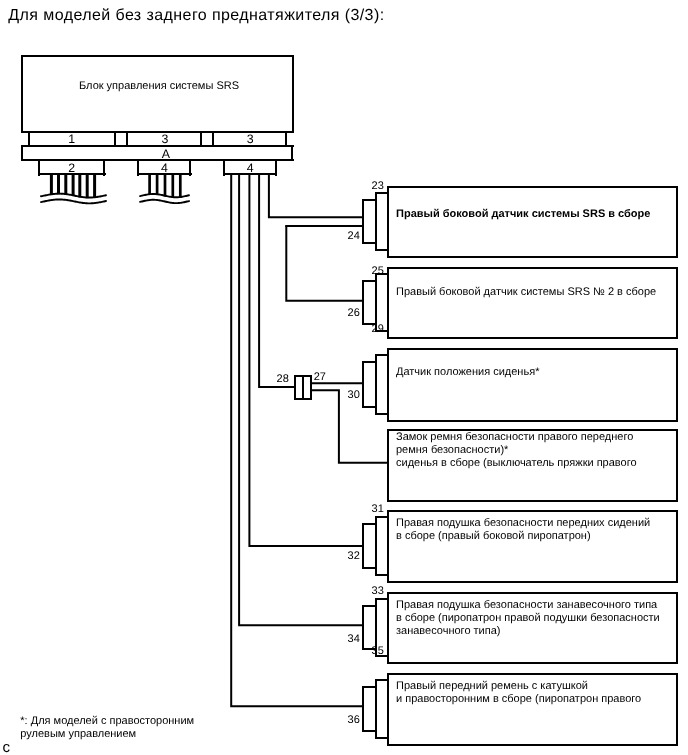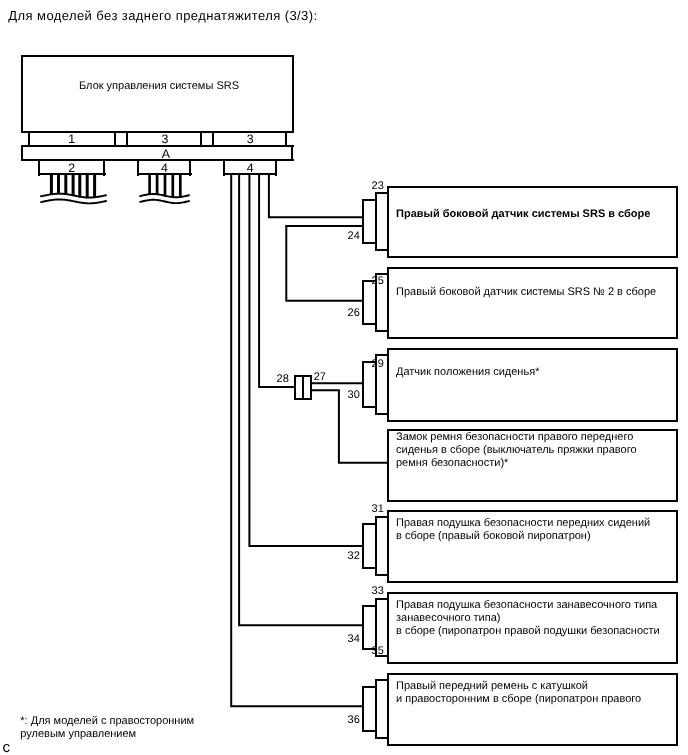--- a/index.html
+++ b/index.html
@@ -6,21 +6,21 @@
   html,body{margin:0;padding:0;background:#ffffff;}
   body{width:688px;height:755px;position:relative;overflow:hidden;
        font-family:"Liberation Sans",sans-serif;color:#000;
        -webkit-font-smoothing:antialiased;text-rendering:geometricPrecision;}
   .ln{position:absolute;background:#000;}
   .bx{position:absolute;border:2px solid #000;background:#fff;box-sizing:border-box;}
   .txt{position:absolute;white-space:pre;font-size:11px;line-height:12.85px;}
   .txt,.num,.rnum,.ctext{transform:translateZ(0);}
   .num{position:absolute;font-size:11px;line-height:11px;}
   .rnum{position:absolute;font-size:12.35px;line-height:12.35px;width:22px;text-align:center;}
-  #title{left:8.3px;top:9px;font-size:13px;line-height:14px;letter-spacing:0.42px;}
+  #title{left:8.3px;top:9px;font-size:16px;line-height:14px;letter-spacing:0.42px;}
   #footnote{left:20.3px;top:715.2px;font-size:11px;line-height:12.7px;}
   #pagemark{left:2.5px;top:740.3px;font-size:15px;line-height:15px;}
   #ecu-box{left:21.3px;top:54.8px;width:272.4px;height:78px;border-width:2.1px;}
   #ecu-label{left:79px;top:80px;}
   #harness{position:absolute;left:0;top:0;overflow:visible;}
   
   .cbox{position:absolute;left:386.8px;width:291.2px;border:2px solid #000;
         background:#fff;box-sizing:border-box;}
   .ctab-in{position:absolute;left:375px;width:14px;border:2px solid #000;
            background:#fff;box-sizing:border-box;}
@@ -115,47 +115,47 @@
 <div class="ctab-out" style="top:198.8px;height:45.5px;"></div>
 <div class="num pinb" style="top:231.1px;">24</div>
 <div class="ctab-in" style="top:192.0px;height:58.9px;"></div>
 <div class="num pint" style="top:180.5px;">23</div>
 <div class="cbox" style="top:186px;height:71.5px;"></div>
 <div class="ctext" style="top:208px;font-weight:bold;"><div class="cline">Правый боковой датчик системы SRS в сборе</div></div>
 
 <div class="ctab-out" style="top:279.8px;height:45.5px;"></div>
 <div class="num pinb" style="top:307.9px;">26</div>
 <div class="ctab-in" style="top:273.0px;height:58.9px;"></div>
-<div class="num pint" style="top:276px;">25</div>
+<div class="num pint" style="top:266px;">25</div>
 <div class="cbox" style="top:267px;height:71.5px;"></div>
 <div class="ctext" style="top:286px;"><div class="cline">Правый боковой датчик системы SRS № 2 в сборе</div></div>
 
 <div class="ctab-out" style="top:360.8px;height:47.5px;"></div>
 <div class="num pinb" style="top:389.7px;">30</div>
 <div class="ctab-in" style="top:354.0px;height:60.9px;"></div>
-<div class="num pint" style="top:359px;">29</div>
+<div class="num pint" style="top:324px;">29</div>
 <div class="cbox" style="top:348px;height:73.5px;"></div>
 <div class="ctext" style="top:366px;"><div class="cline">Датчик положения сиденья*</div></div>
 
 <div class="cbox" style="top:429px;height:72.5px;"></div>
-<div class="ctext" style="top:431px;"><div class="cline">Замок ремня безопасности правого переднего</div><div class="cline">сиденья в сборе (выключатель пряжки правого</div><div class="cline">ремня безопасности)*</div></div>
+<div class="ctext" style="top:431px;"><div class="cline">Замок ремня безопасности правого переднего</div><div class="cline">ремня безопасности)*</div><div class="cline">сиденья в сборе (выключатель пряжки правого</div></div>
 
 <div class="ctab-out" style="top:522.8px;height:46.5px;"></div>
 <div class="num pinb" style="top:550.5px;">32</div>
 <div class="ctab-in" style="top:516.0px;height:59.9px;"></div>
 <div class="num pint" style="top:503.7px;">31</div>
 <div class="cbox" style="top:510px;height:72.5px;"></div>
 <div class="ctext" style="top:517px;"><div class="cline">Правая подушка безопасности передних сидений</div><div class="cline">в сборе (правый боковой пиропатрон)</div></div>
 
 <div class="ctab-out" style="top:604.8px;height:45.5px;"></div>
 <div class="num pinb" style="top:633.7px;">34</div>
 <div class="ctab-in" style="top:598.0px;height:58.9px;"></div>
 <div class="num pint" style="top:586.4px;">33</div>
 <div class="cbox" style="top:592px;height:71.5px;"></div>
-<div class="ctext" style="top:599px;"><div class="cline">Правая подушка безопасности занавесочного типа</div><div class="cline">занавесочного типа)</div><div class="cline">в сборе (пиропатрон правой подушки безопасности</div></div>
+<div class="ctext" style="top:599px;"><div class="cline">Правая подушка безопасности занавесочного типа</div><div class="cline">в сборе (пиропатрон правой подушки безопасности</div><div class="cline">занавесочного типа)</div></div>
 
 <div class="ctab-out" style="top:685.8px;height:46.5px;"></div>
 <div class="num pinb" style="top:714.7px;">36</div>
 <div class="ctab-in" style="top:679.0px;height:59.9px;"></div>
 <div class="num pint" style="top:646px;">35</div>
 <div class="cbox" style="top:673px;height:72.5px;"></div>
 <div class="ctext" style="top:680px;"><div class="cline">Правый передний ремень с катушкой</div><div class="cline">и правосторонним в сборе (пиропатрон правого</div></div>
 
 <div id="footnote" class="txt">*: Для моделей с правосторонним
 рулевым управлением</div>

